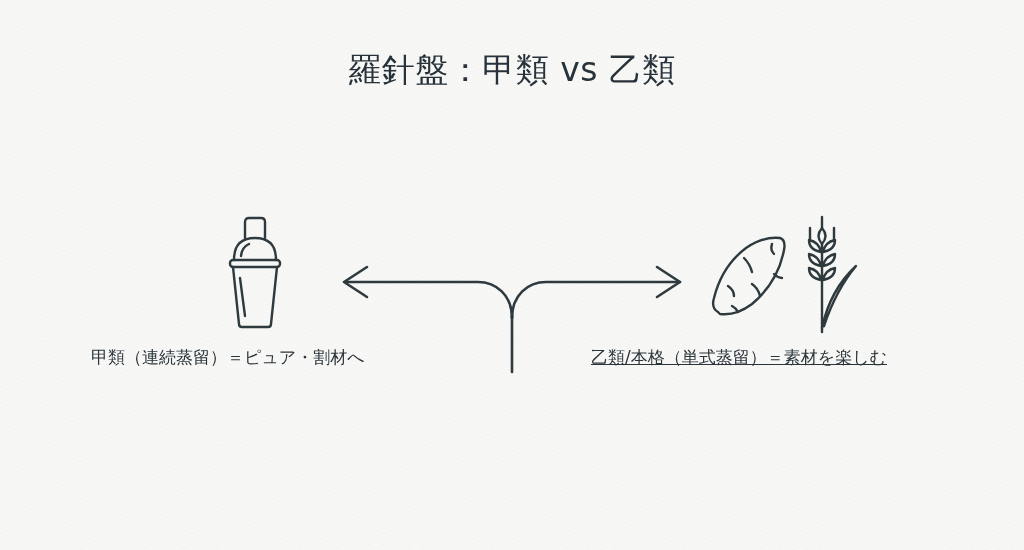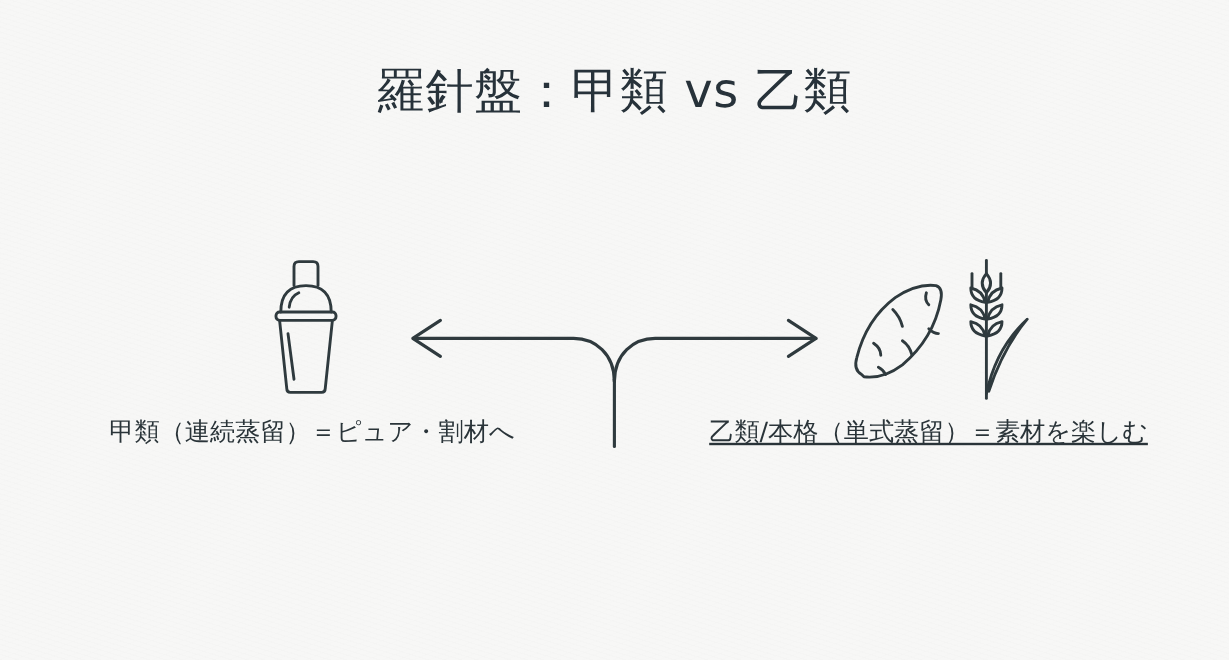--- a/index.html
+++ b/index.html
@@ -22,37 +22,37 @@
         repeating-linear-gradient(17deg, rgba(0,0,0,0.006) 0px, rgba(0,0,0,0.006) 1px, transparent 1px, transparent 4px),
         repeating-linear-gradient(-23deg, rgba(0,0,0,0.005) 0px, rgba(0,0,0,0.005) 1px, transparent 1px, transparent 5px);
       pointer-events: none;
     }
     .title {
       position: absolute;
       left: 0;
       width: 1024px;
       top: 48px;
       text-align: center;
-      font-size: 40px;
+      font-size: 33px;
       font-weight: normal;
       letter-spacing: 0.5px;
       color: #27323a;
       margin: 0;
     }
     .diagram {
       position: absolute;
       left: 0;
       top: 0;
       width: 1024px;
       height: 550px;
     }
     .label {
       position: absolute;
       top: 346px;
-      font-size: 21px;
+      font-size: 17px;
       color: #2a3439;
       white-space: nowrap;
     }
     .label-left {
       left: 91px;
     }
     .label-right {
       left: 591px;
       text-decoration: underline;
     }

